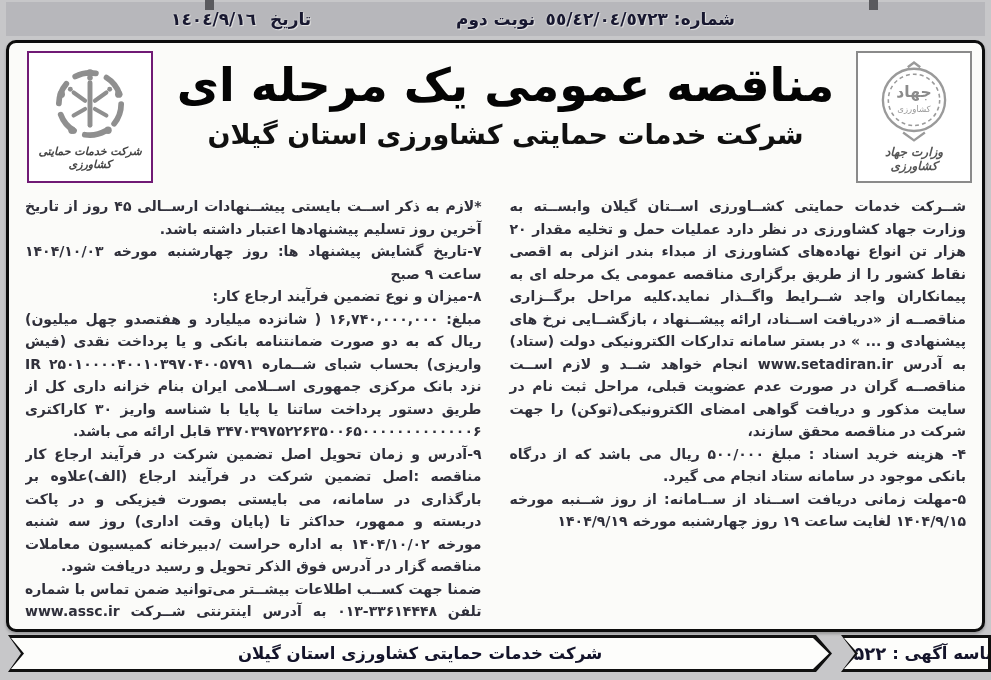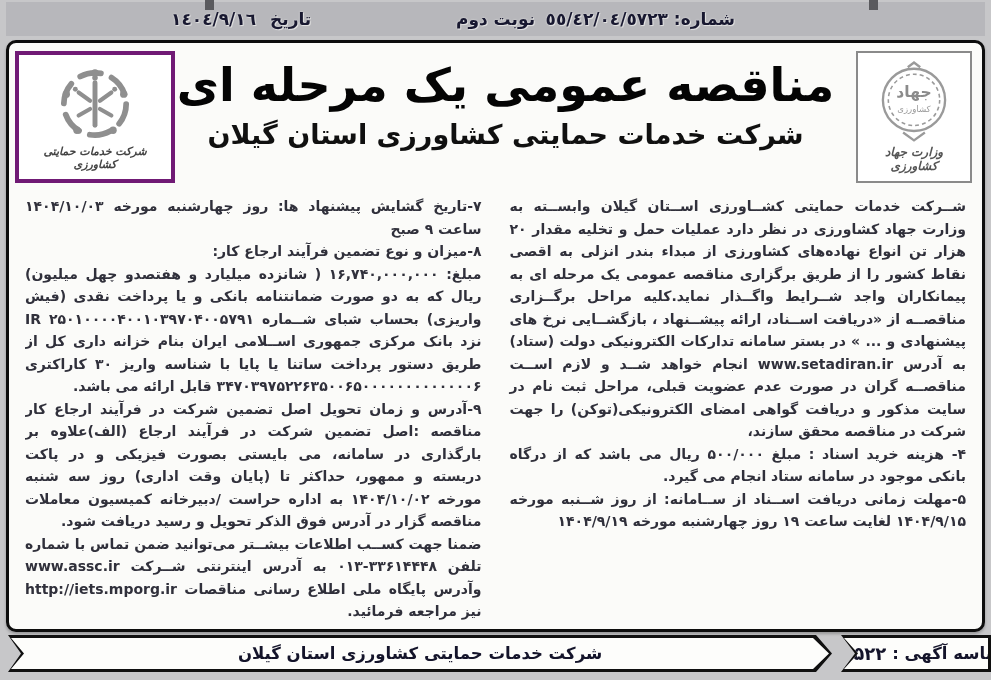--- a/index.html
+++ b/index.html
@@ -35,21 +35,21 @@
     background:#fbfbf9;border:3px solid #0d0d0d;border-radius:10px;
     box-shadow:0 2px 3px rgba(0,0,0,.25);
   }
 
   
   .logobox{
     position:absolute;top:8px;background:#ffffff;
     display:flex;flex-direction:column;align-items:center;justify-content:center;
     padding:4px;box-sizing:border-box;
   }
-  .logobox.left{left:6px;width:160px;height:132px;border:4px solid #701a75;}
+  .logobox.left{left:18px;width:126px;height:132px;border:2px solid #701a75;}
   .logobox.right{right:10px;width:116px;height:132px;border:2px solid #8a8a8a;}
   .logo-caption{
     font-size:11px;font-weight:700;color:#444;text-align:center;line-height:1.2;
     font-family:"DejaVu Serif","Liberation Serif",serif;font-style:italic;
   }
   .logobox.right .logo-caption{font-size:12px;color:#555;}
 
   
   .titles{
     position:absolute;top:10px;left:160px;right:140px;text-align:center;color:#040404;
@@ -160,20 +160,21 @@
     </div>
 
     <div class="columns">
       <div class="col">
         <p>شــرکت خدمات حمایتی کشــاورزی اســتان گیلان وابســته به وزارت جهاد کشاورزی در نظر دارد عملیات حمل و تخلیه مقدار ۲۰ هزار تن انواع نهاده‌های کشاورزی از مبداء بندر انزلی به اقصی نقاط کشور را از طریق برگزاری مناقصه عمومی یک مرحله ای به پیمانکاران واجد شــرایط واگــذار نماید.کلیه مراحل برگــزاری مناقصــه از «دریافت اســناد، ارائه پیشــنهاد ، بازگشــایی نرخ های پیشنهادی و ... » در بستر سامانه تدارکات الکترونیکی دولت (ستاد) به آدرس www.setadiran.ir انجام خواهد شــد و لازم اســت مناقصــه گران در صورت عدم عضویت قبلی، مراحل ثبت نام در سایت مذکور و دریافت گواهی امضای الکترونیکی(توکن) را جهت شرکت در مناقصه محقق سازند،</p>
         <p>۴- هزینه خرید اسناد : مبلغ ۵۰۰/۰۰۰ ریال می باشد که از درگاه بانکی موجود در سامانه ستاد انجام می گیرد.</p>
         <p>۵-مهلت زمانی دریافت اســناد از ســامانه: از روز شــنبه مورخه ۱۴۰۴/۹/۱۵ لغایت ساعت ۱۹ روز چهارشنبه مورخه ۱۴۰۴/۹/۱۹</p>
 
       </div>
       <div class="col">
+        <p>*لازم به ذکر اســت بایستی پیشــنهادات ارســالی ۴۵ روز از تاریخ آخرین روز تسلیم پیشنهادها اعتبار داشته باشد.</p>
         <p>۷-تاریخ گشایش پیشنهاد ها: روز چهارشنبه مورخه ۱۴۰۴/۱۰/۰۳ ساعت ۹ صبح</p>
         <p>۸-میزان و نوع تضمین فرآیند ارجاع کار:</p>
         <p>مبلغ: ۱۶,۷۴۰,۰۰۰,۰۰۰ ( شانزده میلیارد و هفتصدو چهل میلیون) ریال که به دو صورت ضمانتنامه بانکی و یا پرداخت نقدی (فیش واریزی) بحساب شبای شــماره IR ۲۵۰۱۰۰۰۰۴۰۰۱۰۳۹۷۰۴۰۰۵۷۹۱ نزد بانک مرکزی جمهوری اســلامی ایران بنام خزانه داری کل از طریق دستور پرداخت ساتنا یا پایا با شناسه واریز ۳۰ کاراکتری ۳۴۷۰۳۹۷۵۲۲۶۳۵۰۰۶۵۰۰۰۰۰۰۰۰۰۰۰۰۰۶ قابل ارائه می باشد.</p>
         <p>۹-آدرس و زمان تحویل اصل تضمین شرکت در فرآیند ارجاع کار مناقصه :اصل تضمین شرکت در فرآیند ارجاع (الف)علاوه بر بارگذاری در سامانه، می بایستی بصورت فیزیکی و در پاکت دربسته و ممهور، حداکثر تا (پایان وقت اداری) روز سه شنبه مورخه ۱۴۰۴/۱۰/۰۲ به اداره حراست /دبیرخانه کمیسیون معاملات مناقصه گزار در آدرس فوق الذکر تحویل و رسید دریافت شود.</p>
         <p>ضمنا جهت کســب اطلاعات بیشــتر می‌توانید ضمن تماس با شماره تلفن ۳۳۶۱۴۴۴۸-۰۱۳ به آدرس اینترنتی شــرکت www.assc.ir وآدرس پایگاه ملی اطلاع رسانی مناقصات http://iets.mporg.ir نیز مراجعه فرمائید.</p>
 
       </div>
     </div>
   </div>
 

